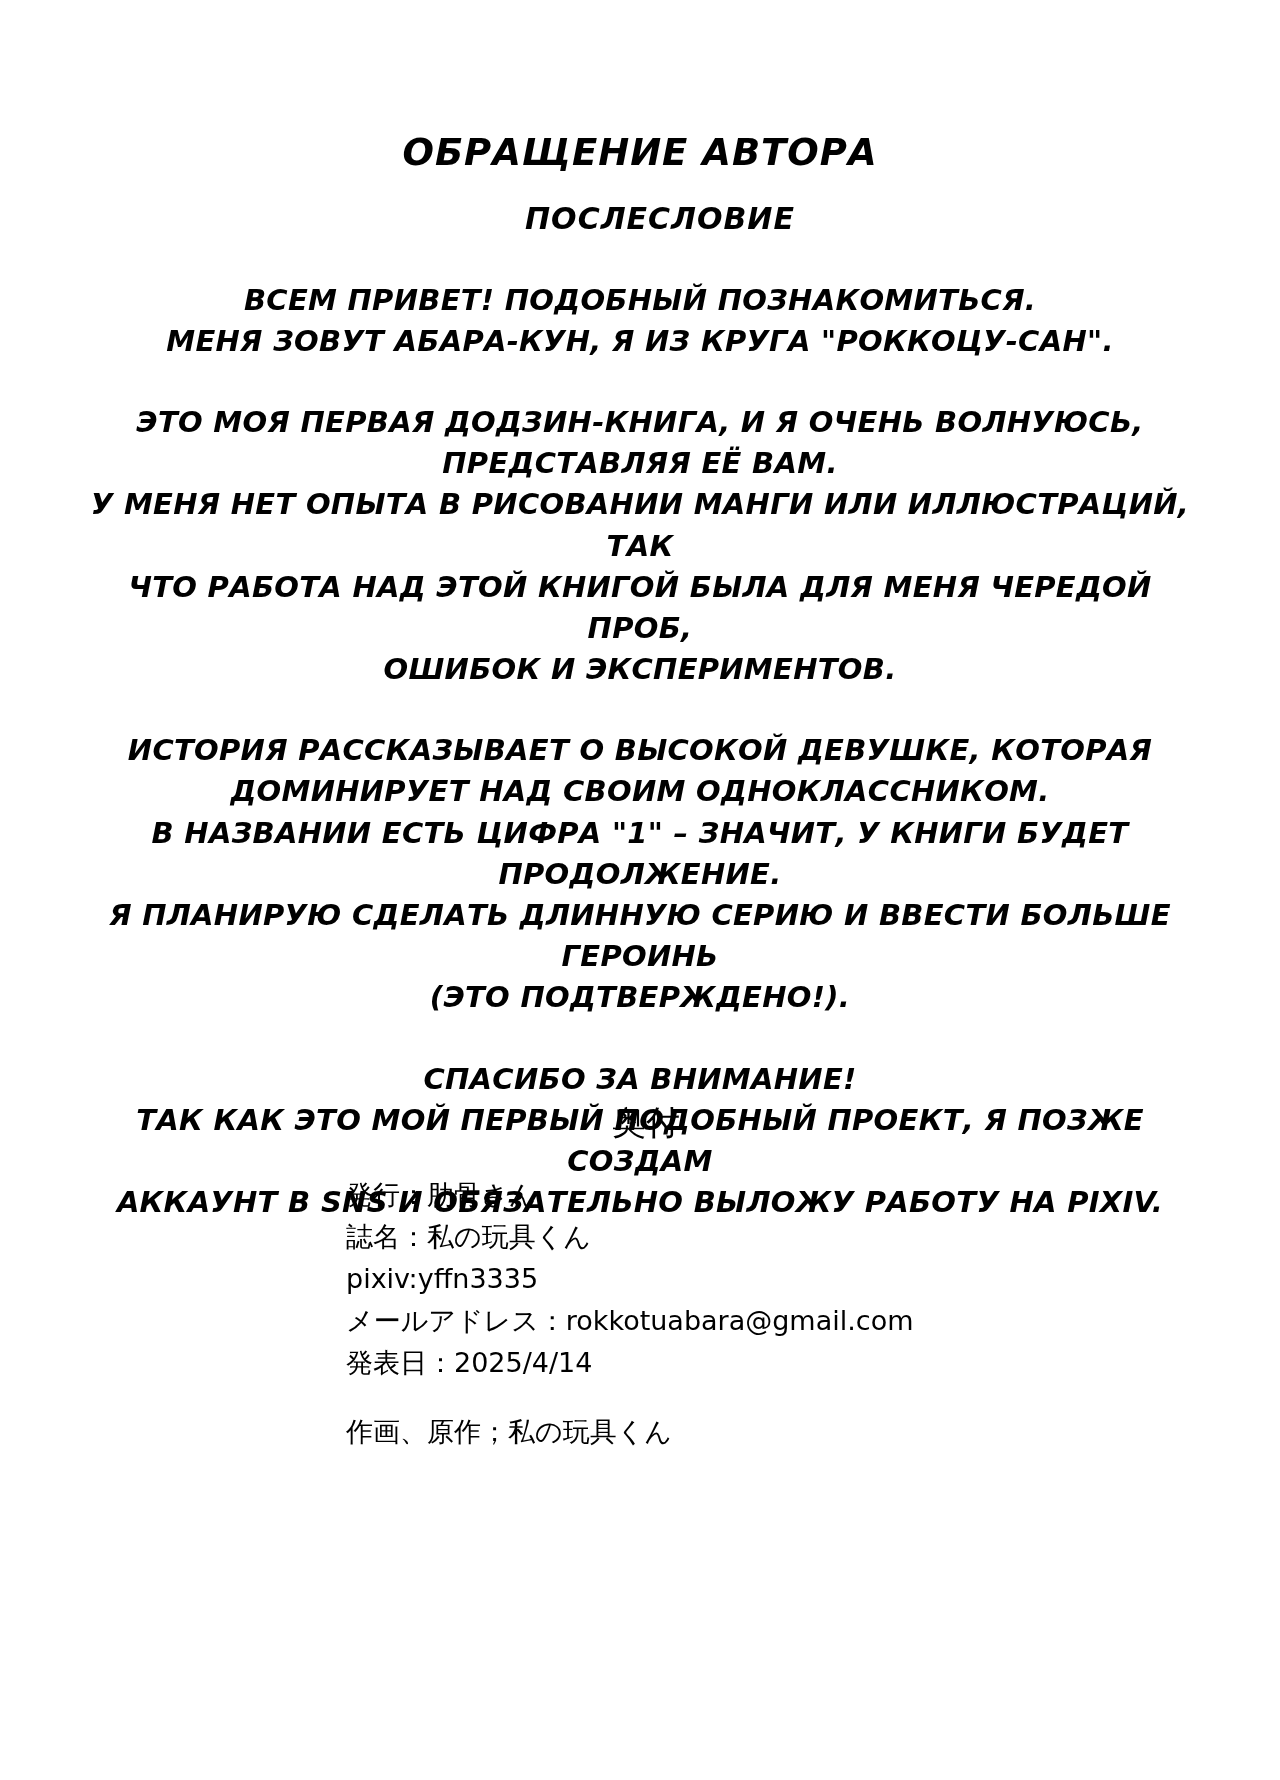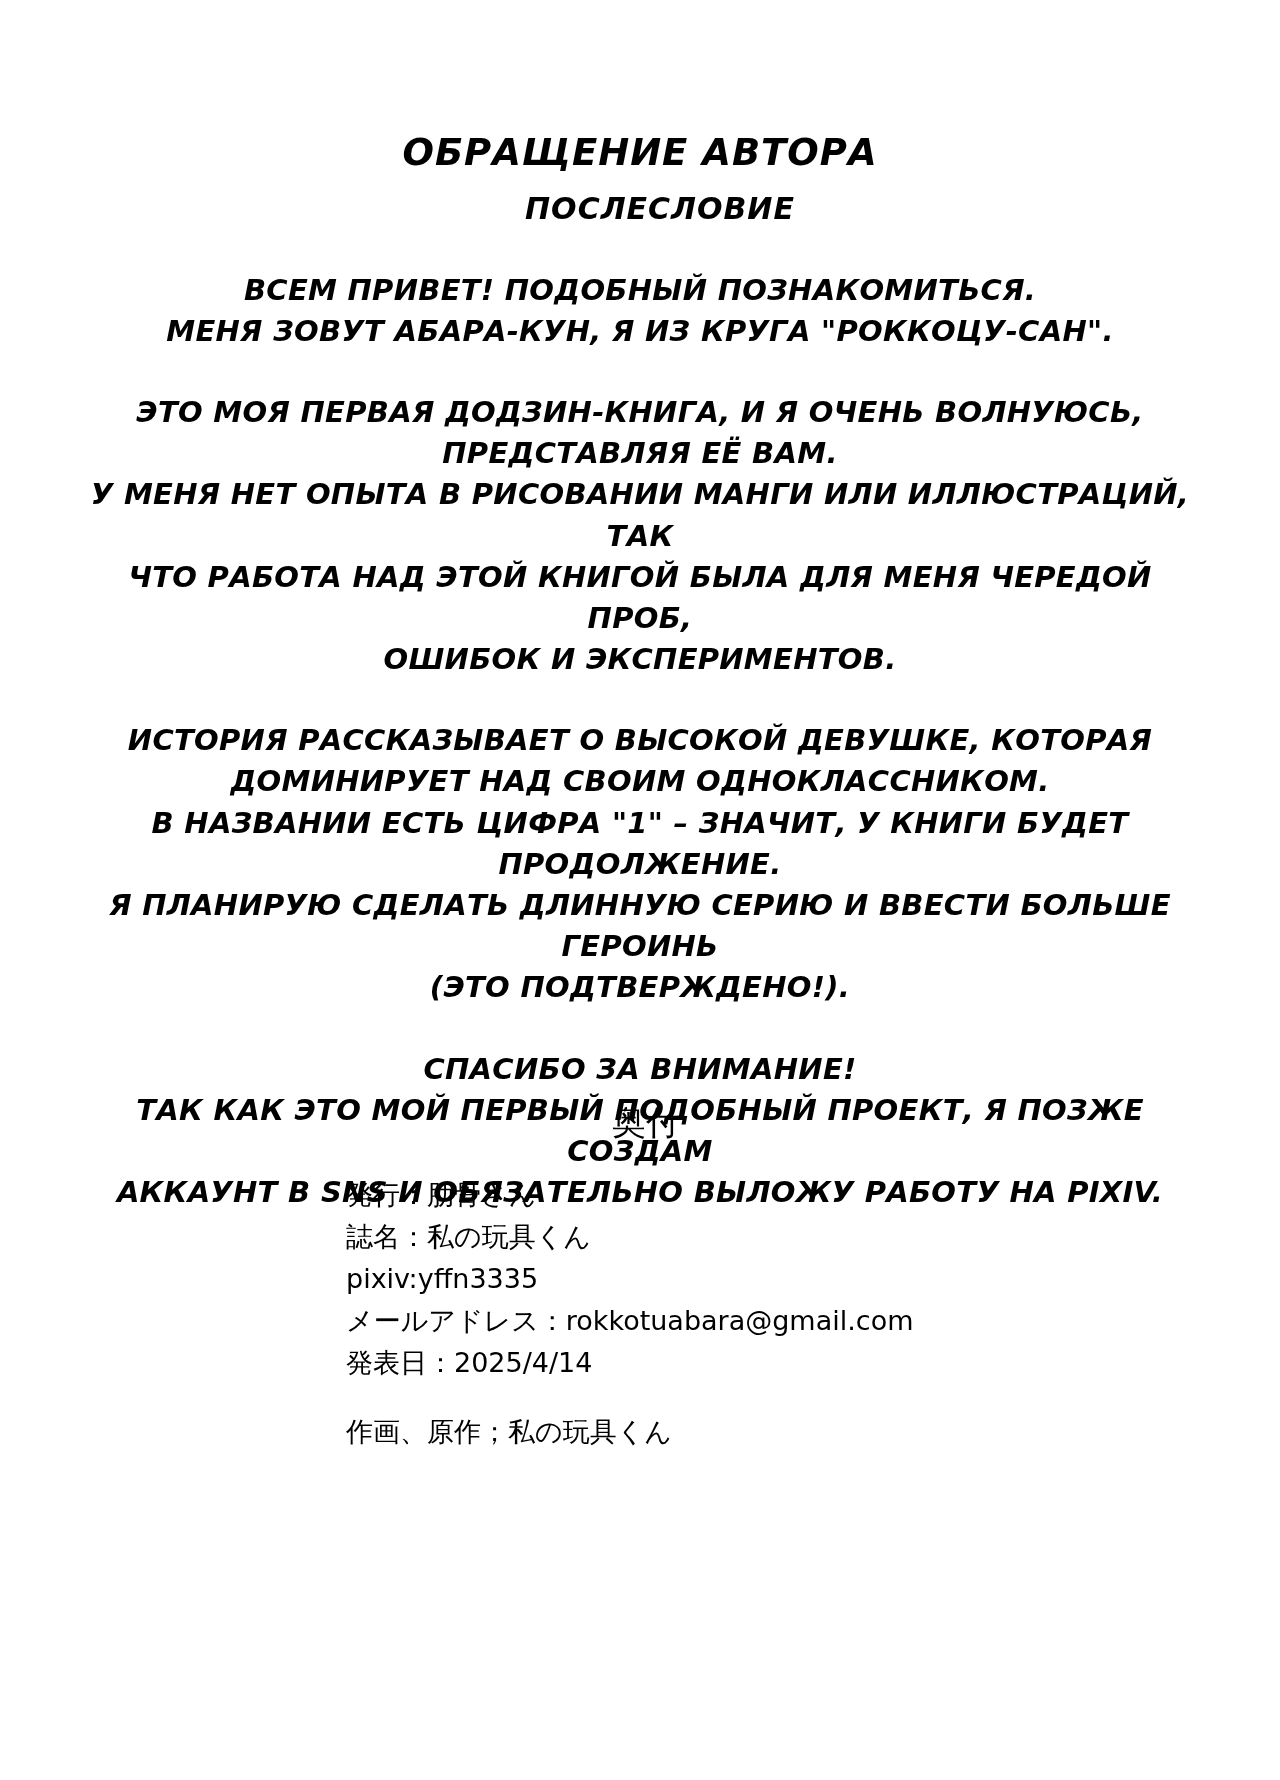--- a/index.html
+++ b/index.html
@@ -27,21 +27,21 @@
     left: 0;
     width: 1280px;
     text-align: center;
   }
   .title-main {
     font-size: 37px;
     font-weight: bold;
     font-style: italic;
     letter-spacing: 1px;
     line-height: 1.25;
-    margin: 0 0 14px 0;
+    margin: 0 0 24px 0;
   }
   .title-sub {
     font-size: 30px;
     font-weight: bold;
     font-style: italic;
     letter-spacing: 1px;
     line-height: 1.25;
     margin: 0 0 42px 0;
     padding-left: 40px;
   }

